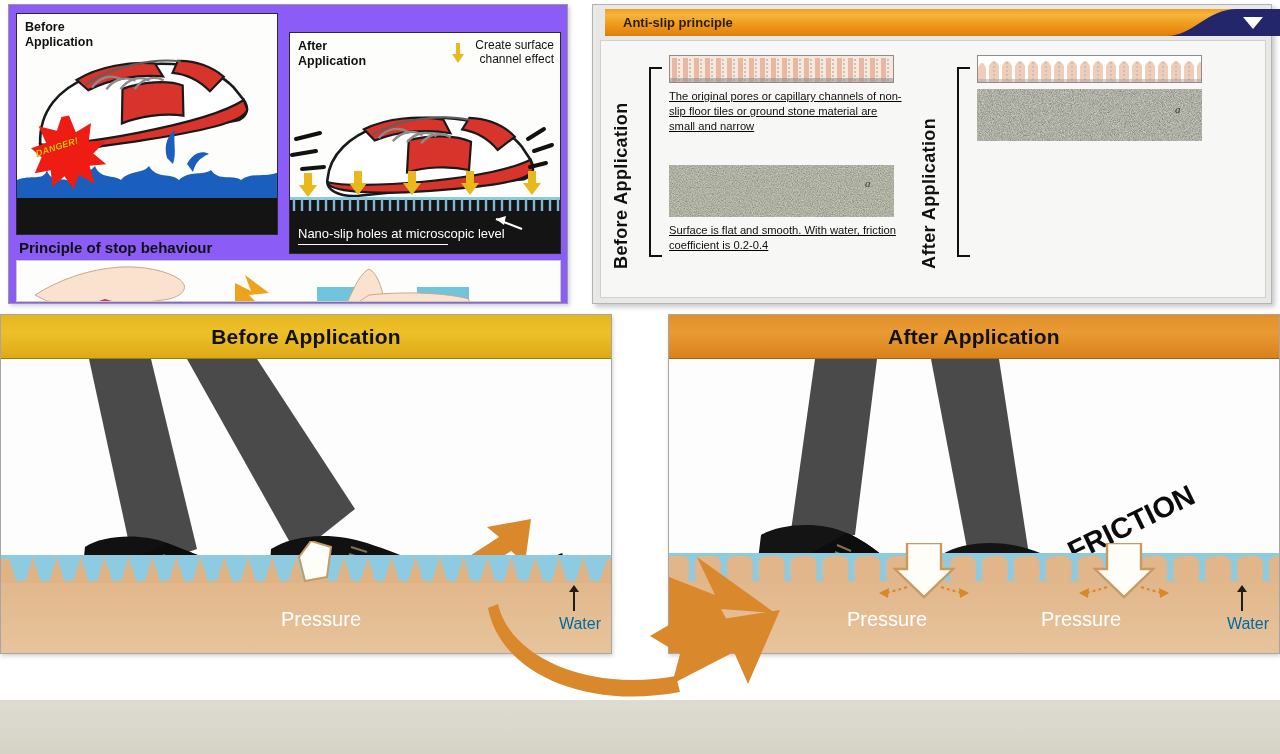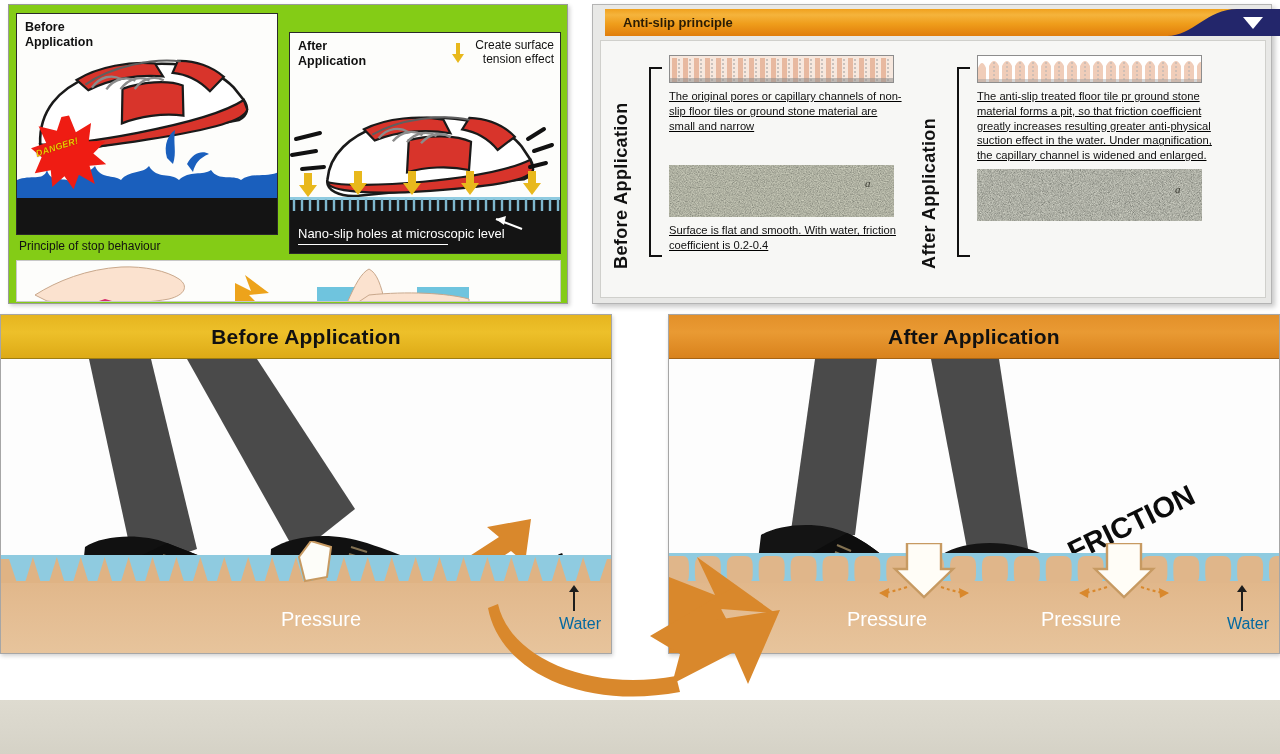--- a/index.html
+++ b/index.html
@@ -8,34 +8,34 @@
     background:#ffffff;
     font-family:"Liberation Sans", sans-serif;
   }
 
   
   #page-band{position:absolute;left:0;top:700px;width:1280px;height:54px;
     background:linear-gradient(180deg,#dedbd0 0%,#d9d6cb 60%,#d5d2c6 100%);}
 
   
   #shoe-card{position:absolute;left:8px;top:4px;width:560px;height:300px;
-    background:#84cc16;border:1px solid #9a9a9a;box-sizing:border-box;
+    background:#8b5cf6;border:1px solid #9a9a9a;box-sizing:border-box;
     box-shadow:2px 2px 4px rgba(0,0,0,.18);}
   .shoe-box{position:absolute;top:8px;height:222px;background:#fdfdfb;border:1px solid #2a2a2a;box-sizing:border-box;overflow:hidden;}
   #shoe-before{left:7px;width:262px;}
   #shoe-after{left:280px;width:272px;margin-top:19px;}
   .shoe-cap{position:absolute;left:8px;top:6px;font-size:12.5px;font-weight:bold;color:#111;line-height:1.22;z-index:6;}
   .danger-burst{position:absolute;left:14px;top:100px;width:76px;height:76px;z-index:7;}
   .danger-txt{position:absolute;left:18px;top:128px;z-index:8;color:#f0c400;font-size:9px;font-weight:bold;font-style:italic;
     transform:rotate(-18deg);letter-spacing:.3px;text-shadow:0 0 1px #8a1500;}
   .nano-label{position:absolute;left:8px;bottom:12px;color:#fff;font-size:13px;z-index:7;white-space:nowrap;}
   .nano-underline{position:absolute;left:8px;bottom:8px;width:150px;height:1px;background:#fff;z-index:7;}
   .tension-note{position:absolute;right:6px;top:5px;font-size:12px;color:#111;line-height:1.2;text-align:right;z-index:6;}
   .tension-arrow{position:absolute;right:96px;top:10px;z-index:6;}
-  #principle-label{position:absolute;left:10px;top:234px;font-size:12px;color:#111;}
+  #principle-label{position:absolute;left:10px;top:234px;font-size:15px;color:#111;font-weight:bold;}
   #hand-scene{position:absolute;left:7px;top:255px;width:545px;height:42px;background:#fcfcfa;border:1px solid #c8c8c8;box-sizing:border-box;overflow:hidden;}
 
   
   #antislip-card{position:absolute;left:592px;top:4px;width:680px;height:300px;
     background:#e8e8e6;border:1px solid #b4b4b4;box-sizing:border-box;
     box-shadow:3px 3px 5px rgba(0,0,0,.22);}
   #antislip-bar{position:absolute;left:12px;top:4px;width:680px;height:27px;overflow:hidden;}
   #antislip-bar .bar-grad{position:absolute;left:0;top:0;width:100%;height:100%;
     background:linear-gradient(180deg,#f0a11e 0%,#f5b43c 22%,#ef9d1b 55%,#e07d0b 100%);}
   #antislip-title{position:absolute;left:18px;top:6px;font-size:13px;font-weight:bold;color:#2a1c05;z-index:4;}
@@ -116,21 +116,21 @@
   <div class="shoe-box" id="shoe-after">
     <div class="shoe-cap">
       <div>After</div>
       <div>Application</div>
     </div>
     <svg class="tension-arrow" width="12" height="20" viewBox="0 0 12 20">
       <polygon points="4,0 8,0 8,11 12,11 6,20 0,11 4,11" fill="#e8b81c"></polygon>
     </svg>
     <div class="tension-note">
       <div>Create surface</div>
-      <div>tension effect</div>
+      <div>channel effect</div>
     </div>
 
     <svg width="272" height="222" viewBox="0 0 272 222" style="position:absolute;left:0;top:0;">
       <g transform="translate(26,54) rotate(-4 110 70)">
         <path d="M10 86 C14 60 36 44 64 36 C96 28 132 30 160 38 C182 44 198 54 206 66 L214 80 C218 88 216 96 206 99 L40 104 C20 104 8 96 10 86 Z" fill="#ffffff" stroke="#1a1a1a" stroke-width="2.6"></path>
         <path d="M50 38 C74 28 106 28 130 34 L136 48 C112 42 84 42 60 50 Z" fill="#d8342b" stroke="#1a1a1a" stroke-width="2.2"></path>
         <path d="M156 34 C174 36 190 44 200 56 L182 68 C172 54 160 48 148 45 Z" fill="#d8342b" stroke="#1a1a1a" stroke-width="2.2"></path>
         <path d="M94 52 C114 48 142 50 156 58 L152 86 C132 80 108 80 90 84 Z" fill="#d8342b" stroke="#1a1a1a" stroke-width="2.2"></path>
         <path d="M10 88 C36 98 170 98 214 80 L216 90 C212 100 182 104 112 104 C52 104 10 98 10 88 Z" fill="#d8342b" stroke="#1a1a1a" stroke-width="2.2"></path>
         <g stroke="#8b8b8b" stroke-width="2.4" fill="none">
@@ -356,21 +356,20 @@
               <path d="M146 6 L146 26"></path>
               <path d="M159 6 L159 26"></path>
             <path d="M172 6 L172 26"></path>
               <path d="M185 6 L185 26"></path>
               <path d="M198 6 L198 26"></path>
               <path d="M211 6 L211 26"></path>
           </g>
           <rect x="0" y="23" width="225" height="5" fill="#a0a0a0" opacity=".45"></rect>
         </svg>
       </div>
-      <div class="body-txt">The anti-slip treated floor tile pr ground stone material forms a pit, so that friction coefficient greatly increases resulting greater anti-physical suction effect in the water. Under magnification, the capillary channel is widened and enlarged.</div>
 
       <div class="macro-photo" style="margin-top:6px;">
         <svg width="225" height="52" viewBox="0 0 225 52" preserveAspectRatio="none">
           <defs>
             <filter id="gr2" x="0" y="0" width="100%" height="100%">
               <feTurbulence type="fractalNoise" baseFrequency="1.1" numOctaves="4" seed="19"></feTurbulence>
               <feColorMatrix type="matrix" values="0.62 0 0 0 0.12  0.62 0 0 0 0.13  0.55 0 0 0 0.11  0 0 0 0 1"></feColorMatrix>
             </filter>
           </defs>
           <rect x="0" y="0" width="225" height="52" fill="#8f8f84"></rect>

